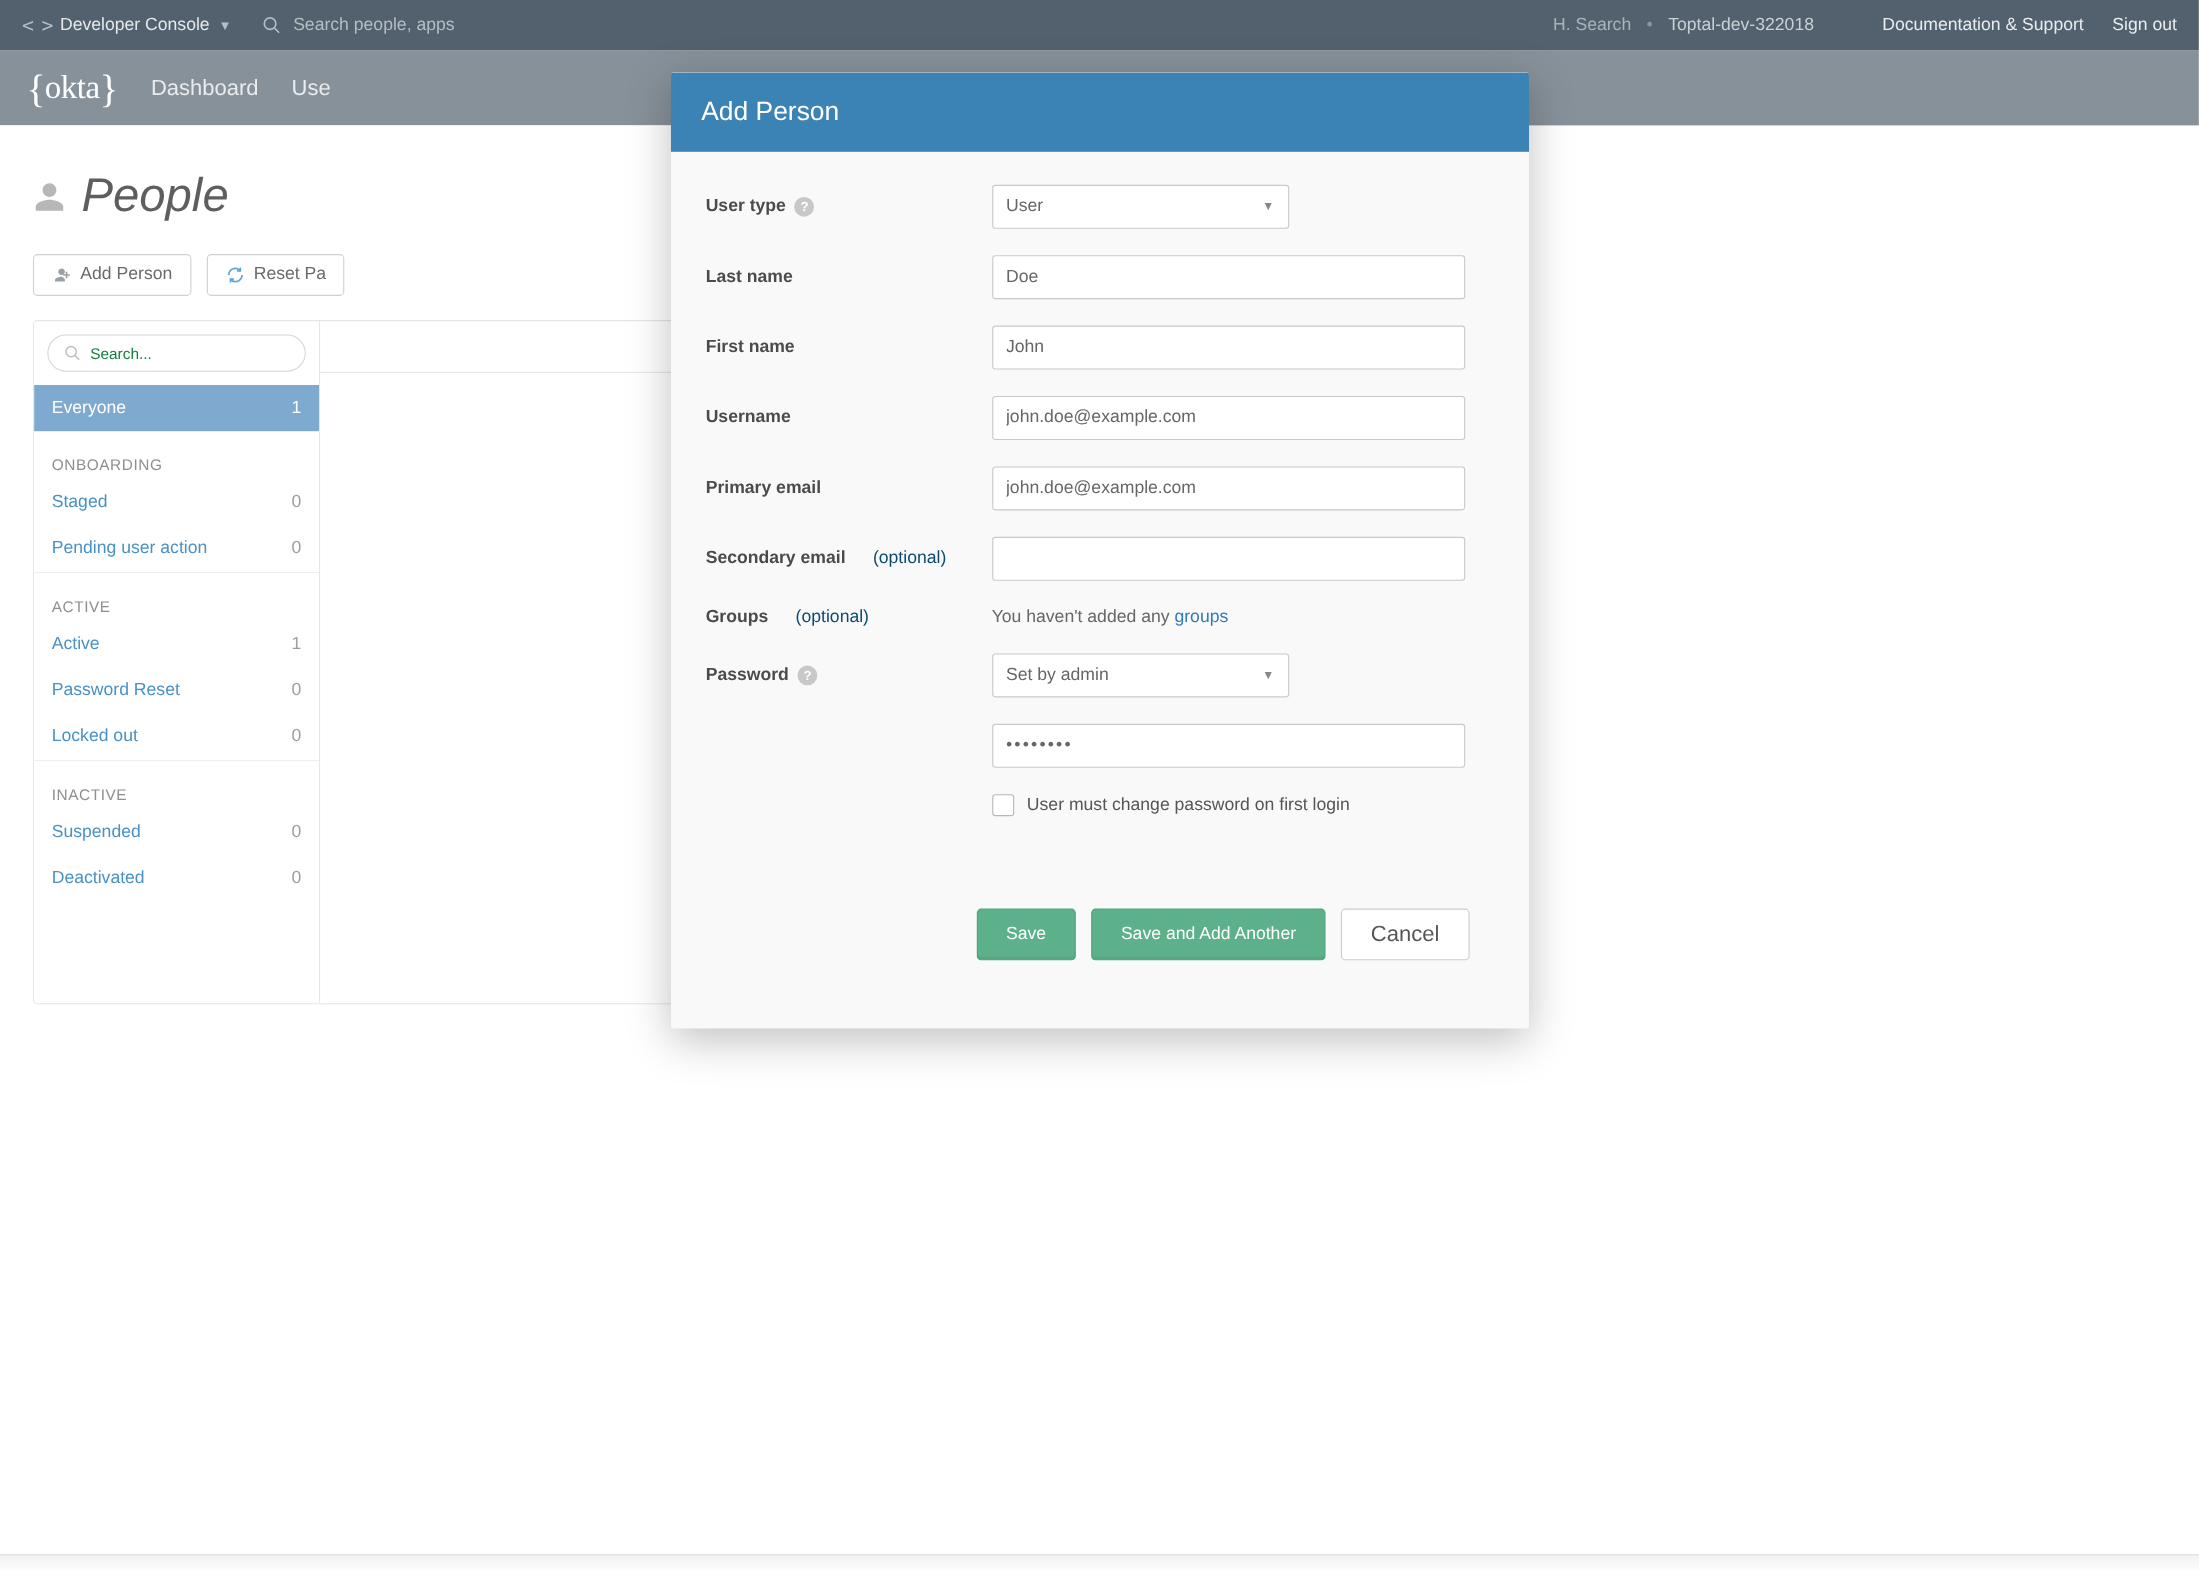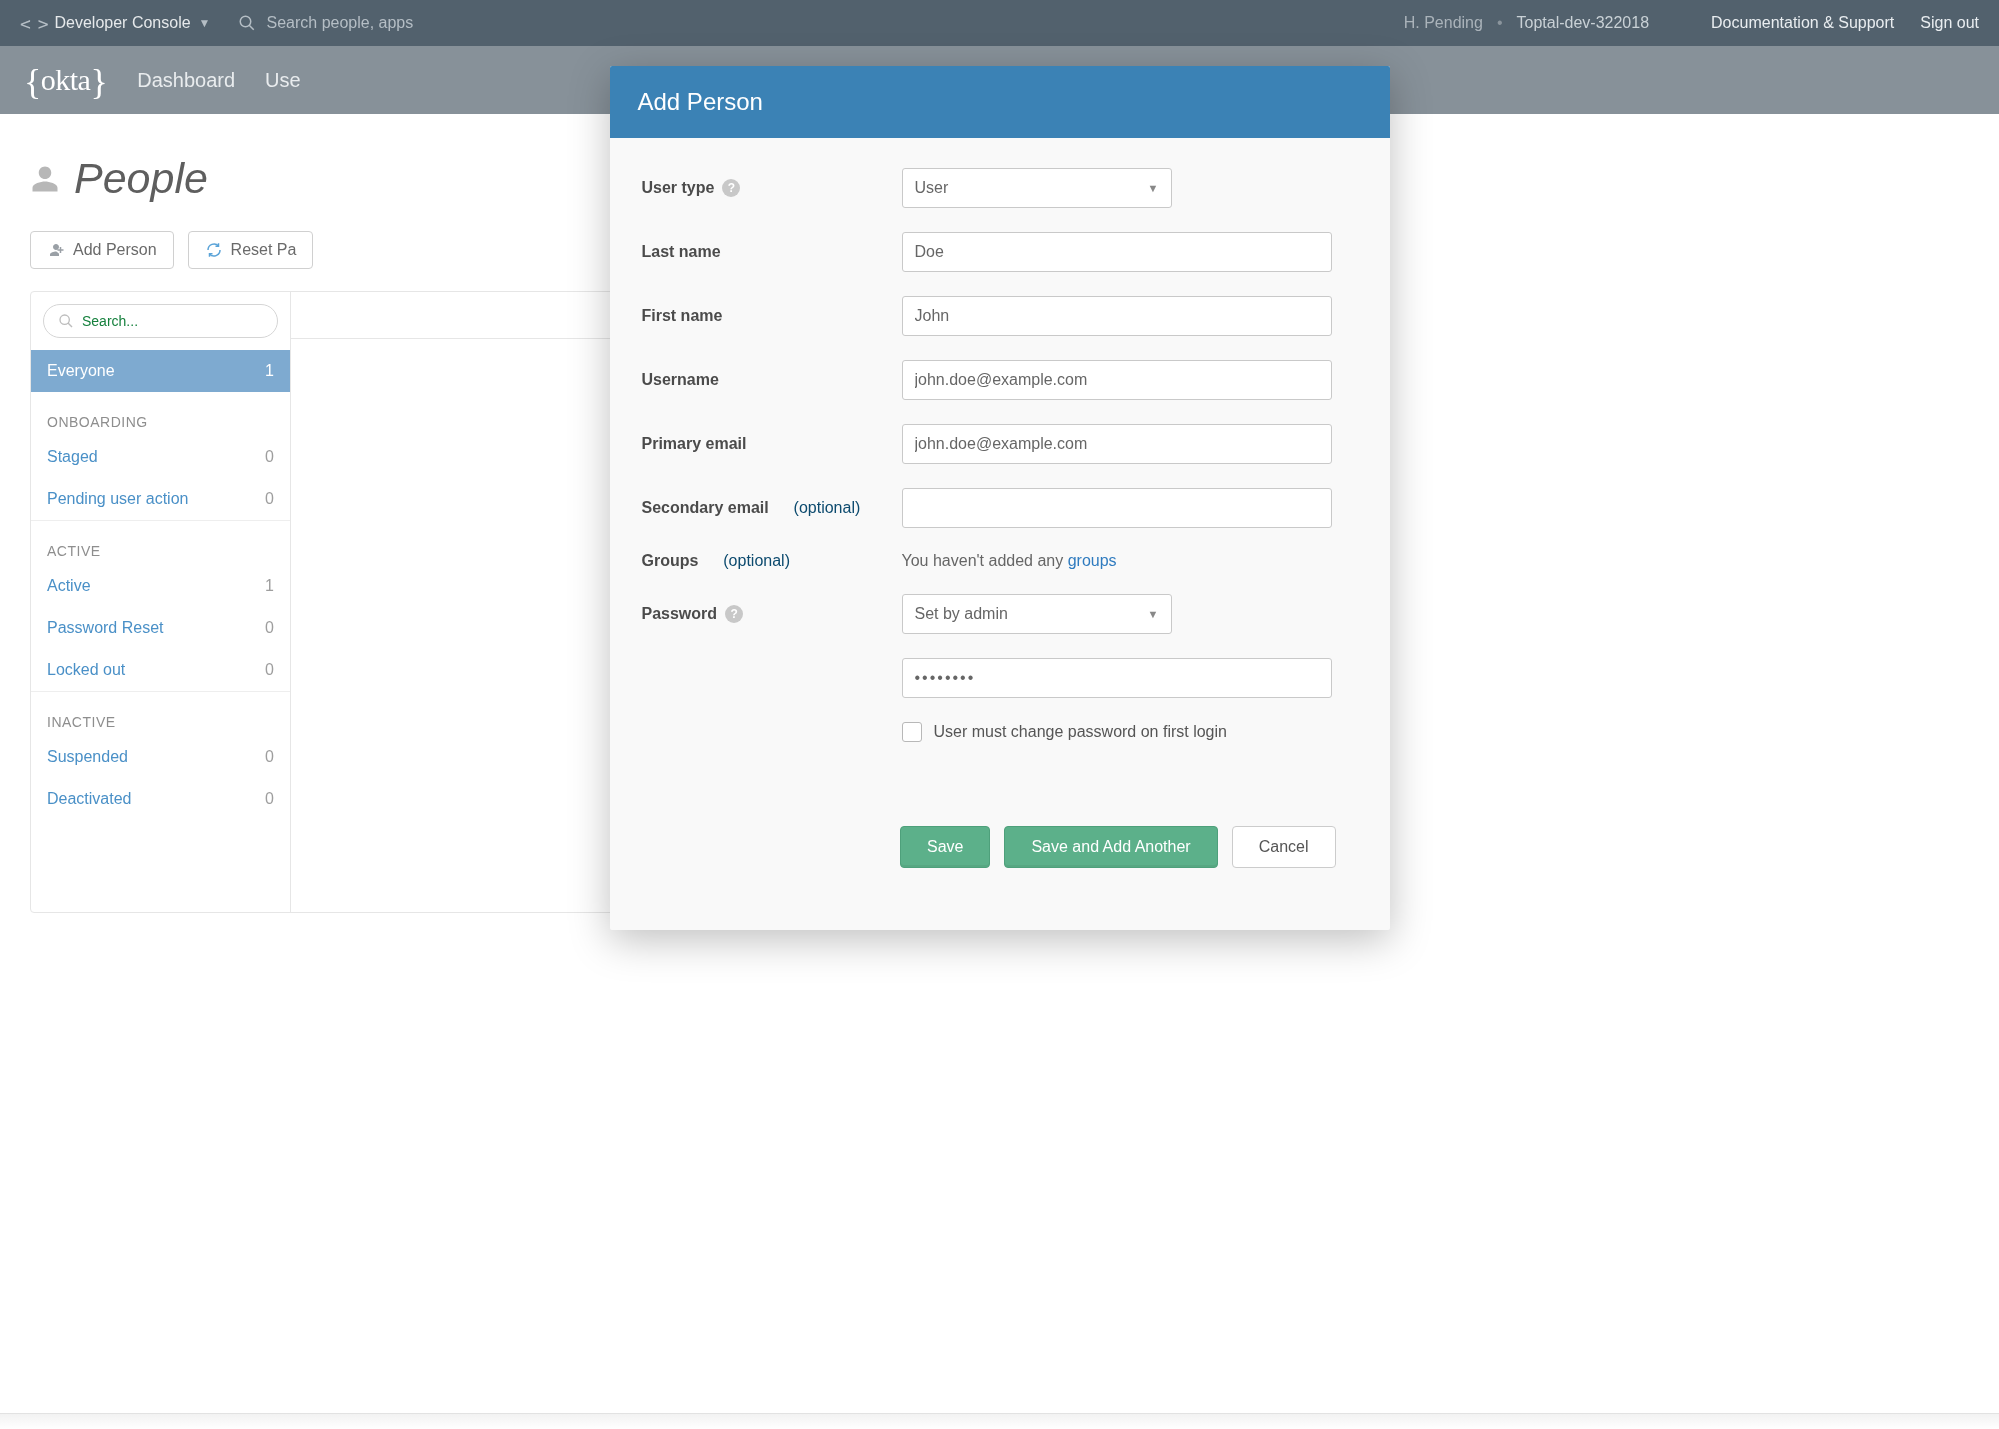--- a/index.html
+++ b/index.html
@@ -135,42 +135,42 @@
     display: flex; justify-content: flex-end; gap: 14px;
     padding: 14px 22px 22px; margin-top: 70px;
   }
   .btn-green {
     background: #5cb08a; border: 1px solid #4ea07b; color: #fff;
     padding: 11px 26px; border-radius: 4px; font-size: 16px;
     box-shadow: inset 0 -2px 0 rgba(0,0,0,.05);
   }
   .btn-white {
     background: #fff; border: 1px solid #ccc; color: #555;
-    padding: 11px 26px; border-radius: 4px; font-size: 16px;
+    padding: 11px 26px; border-radius: 4px; font-size: 20px;
   }
   .bottom-shadow { height: 16px; background: linear-gradient(#f2f2f2, #fff); border-top:1px solid #e2e2e2; position:fixed; bottom:0; left:0; right:0;}
 </style>
 </head>
 <body>
 
 <div class="topbar">
   <div class="devcon">
     <span class="angles">&lt;&nbsp;&gt;</span>
     <span class="dc-label">Developer Console</span>
     <span class="dc-caret">▼</span>
   </div>
   <div class="search-wrap">
     <svg class="search-icon-svg" viewBox="0 0 24 24">
         <circle cx="10" cy="10" r="7" stroke-width="2"></circle>
         <line x1="15" y1="15" x2="21" y2="21" stroke-width="2"></line>
       </svg>
     <span>Search people, apps</span>
   </div>
   <div class="spacer"></div>
-  <span class="user">H. Pending</span>
+  <span class="user">H. Search</span>
   <span class="dot">•</span>
   <span class="org">Toptal-dev-322018</span>
   <span class="link">Documentation &amp; Support</span>
   <span class="link signout">Sign out</span>
 </div>
 
 <div class="navbar">
   <div class="okta-logo">
     <span class="okta-brace">{</span>
       <span>okta</span>

